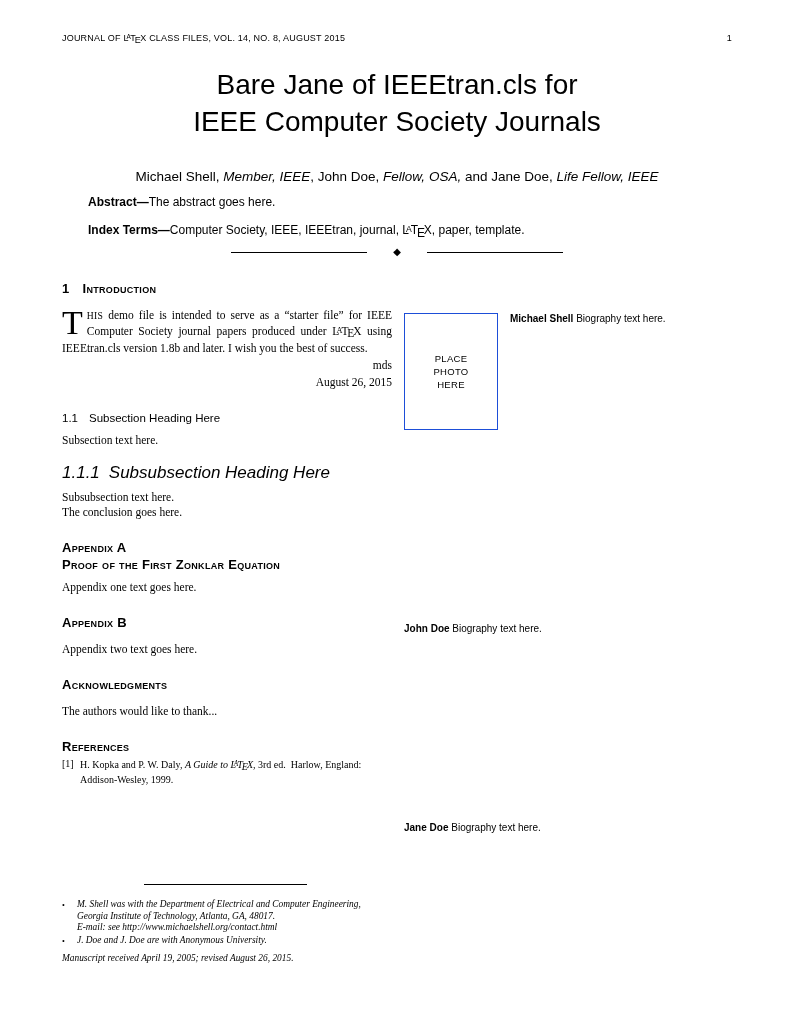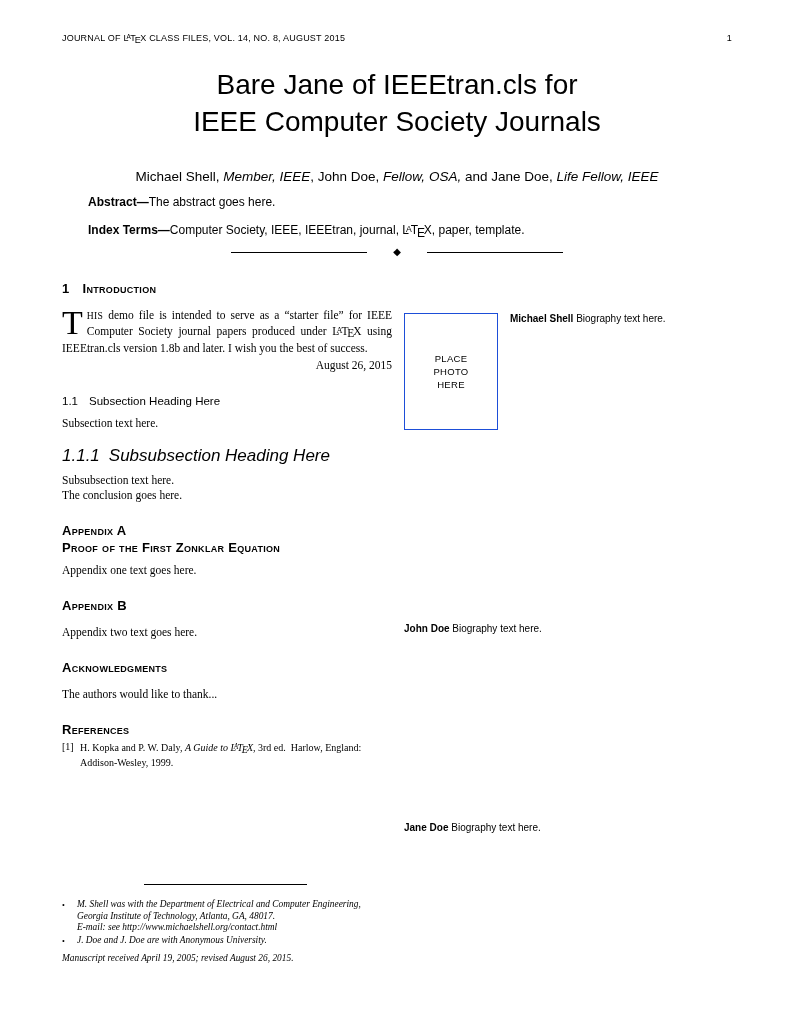--- a/index.html
+++ b/index.html
@@ -230,20 +230,21 @@
   </div>
 
   <div class="columns">
 
     <div class="col-left">
 
       <h2 class="sec"><span class="secnum">1</span><span>Introduction</span></h2>
 
       <p class="body-text intro"><span class="dropcap">T</span><span class="firstword">HIS</span><span> demo file is intended to serve as a “starter file” for IEEE Computer Society journal papers produced under </span><span class="latex"><span>L</span><span class="lA">A</span><span>T</span><span class="lE">E</span><span>X</span></span><span> using IEEEtran.cls version 1.8b and later. I wish you the best of success.</span></p>
 
+      <div class="sig">mds</div>
       <div class="sig">August 26, 2015</div>
 
       <h3 class="subsec"><span class="secnum">1.1</span><span>Subsection Heading Here</span></h3>
       <p class="body-text">Subsection text here.</p>
 
       <h4 class="subsubsec"><span class="secnum">1.1.1</span><span>Subsubsection Heading Here</span></h4>
       <p class="body-text">Subsubsection text here.</p>
 
       <p class="body-text">The conclusion goes here.</p>
 

